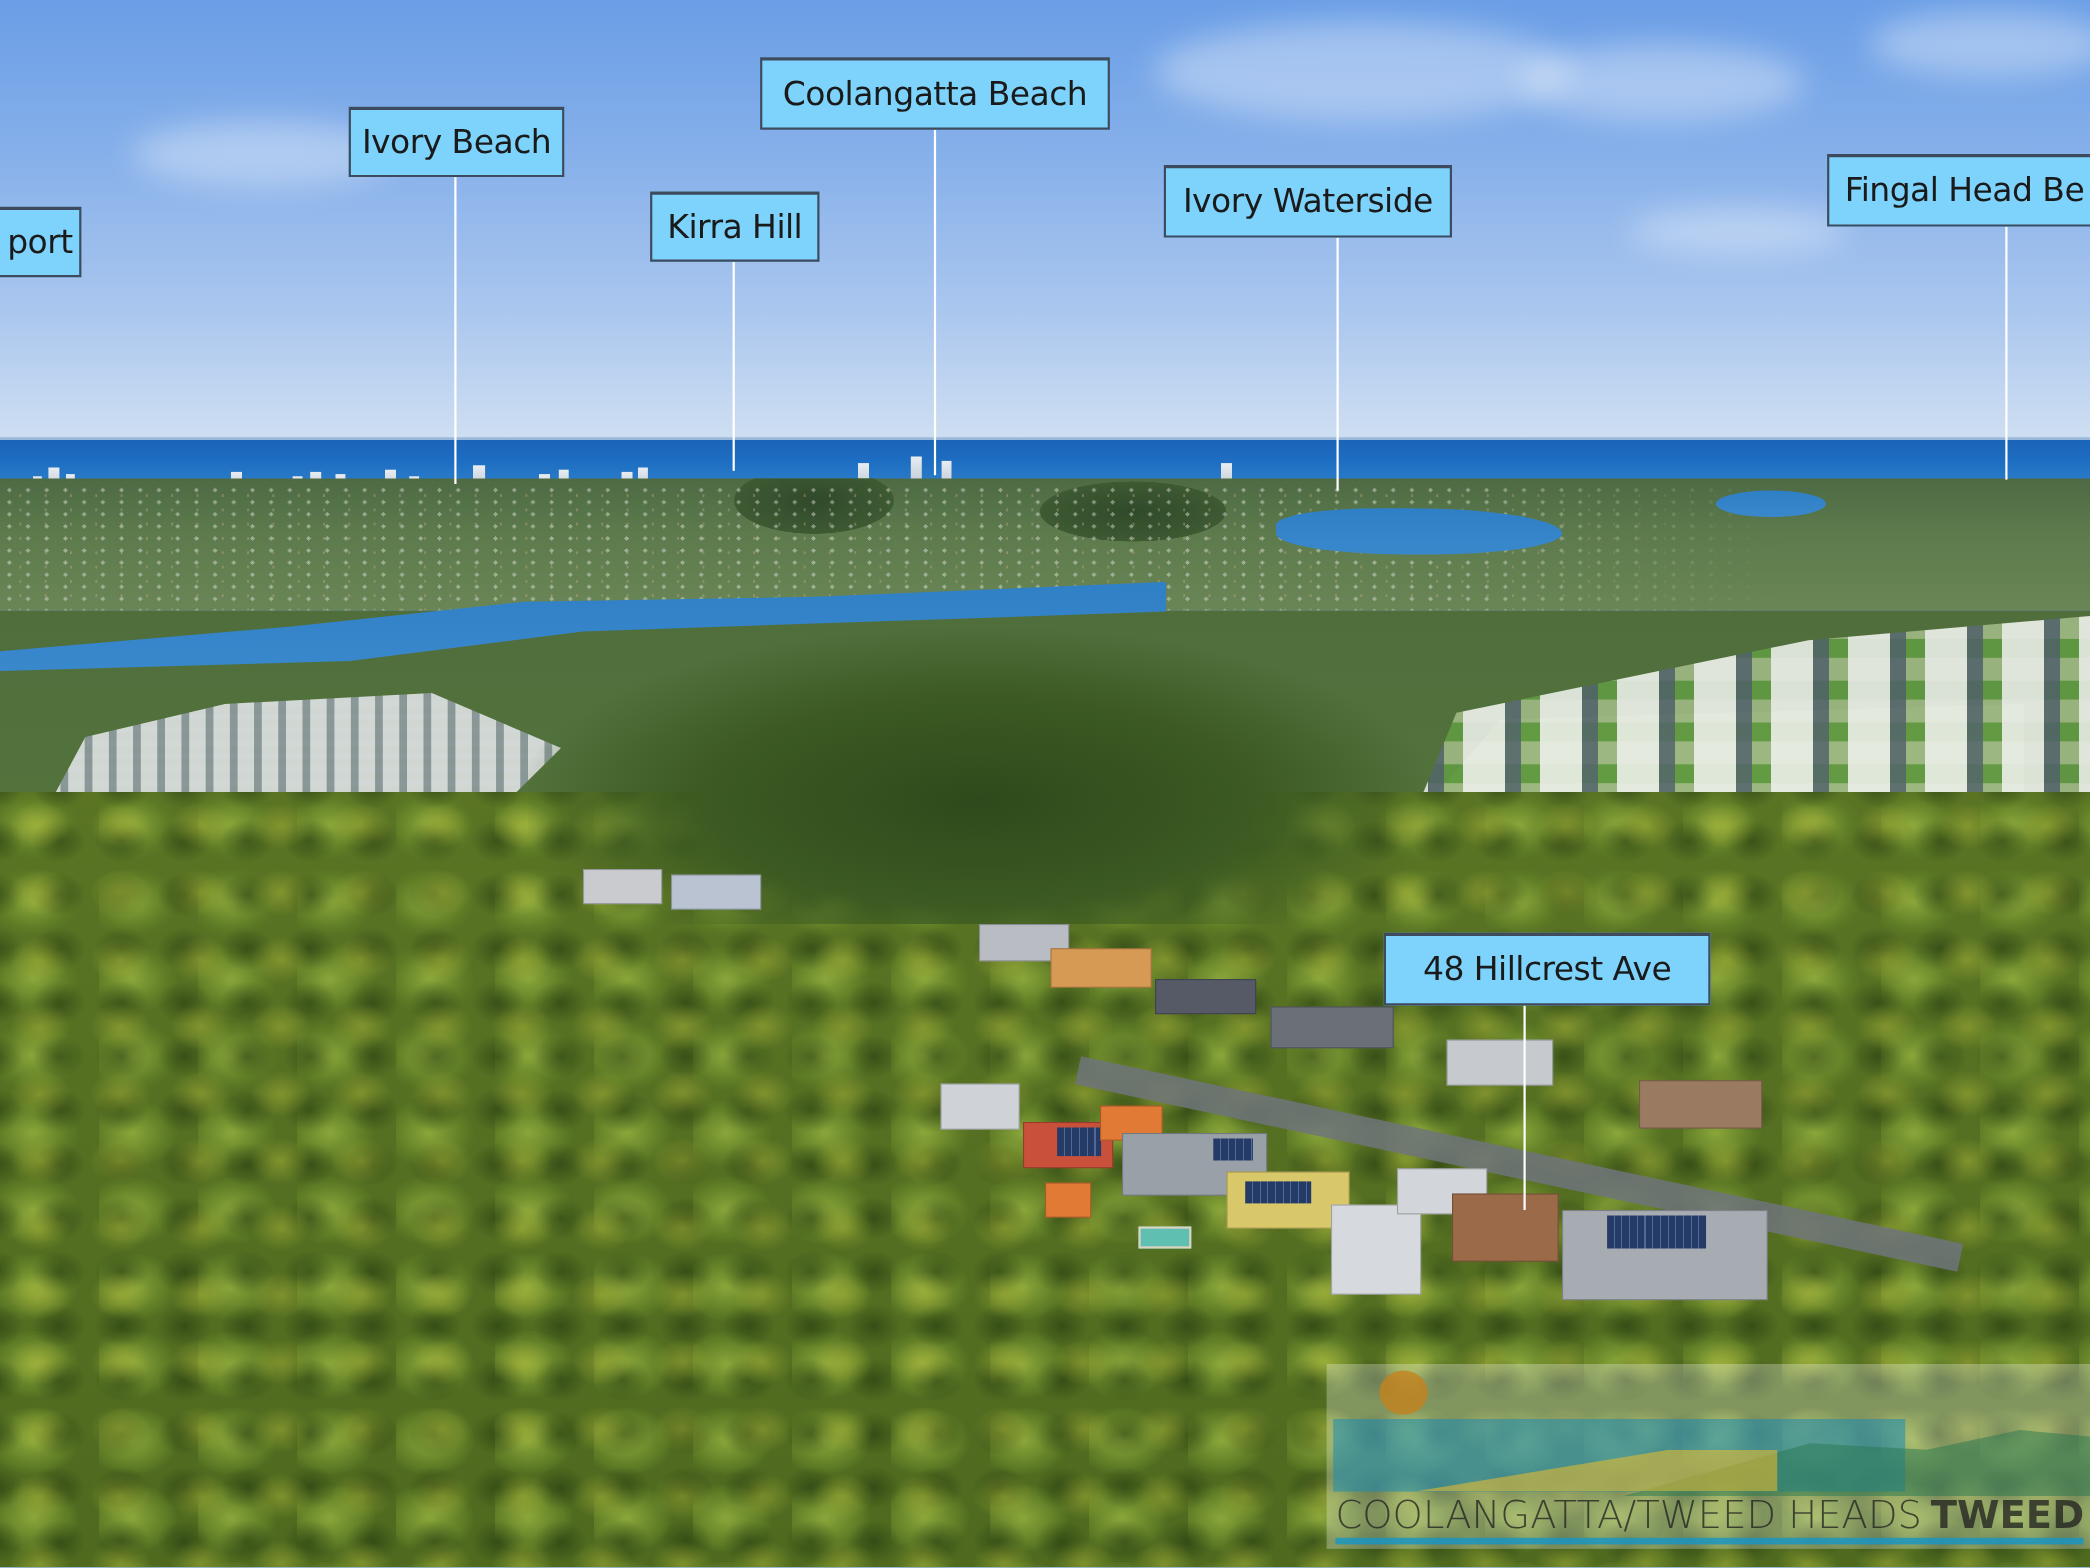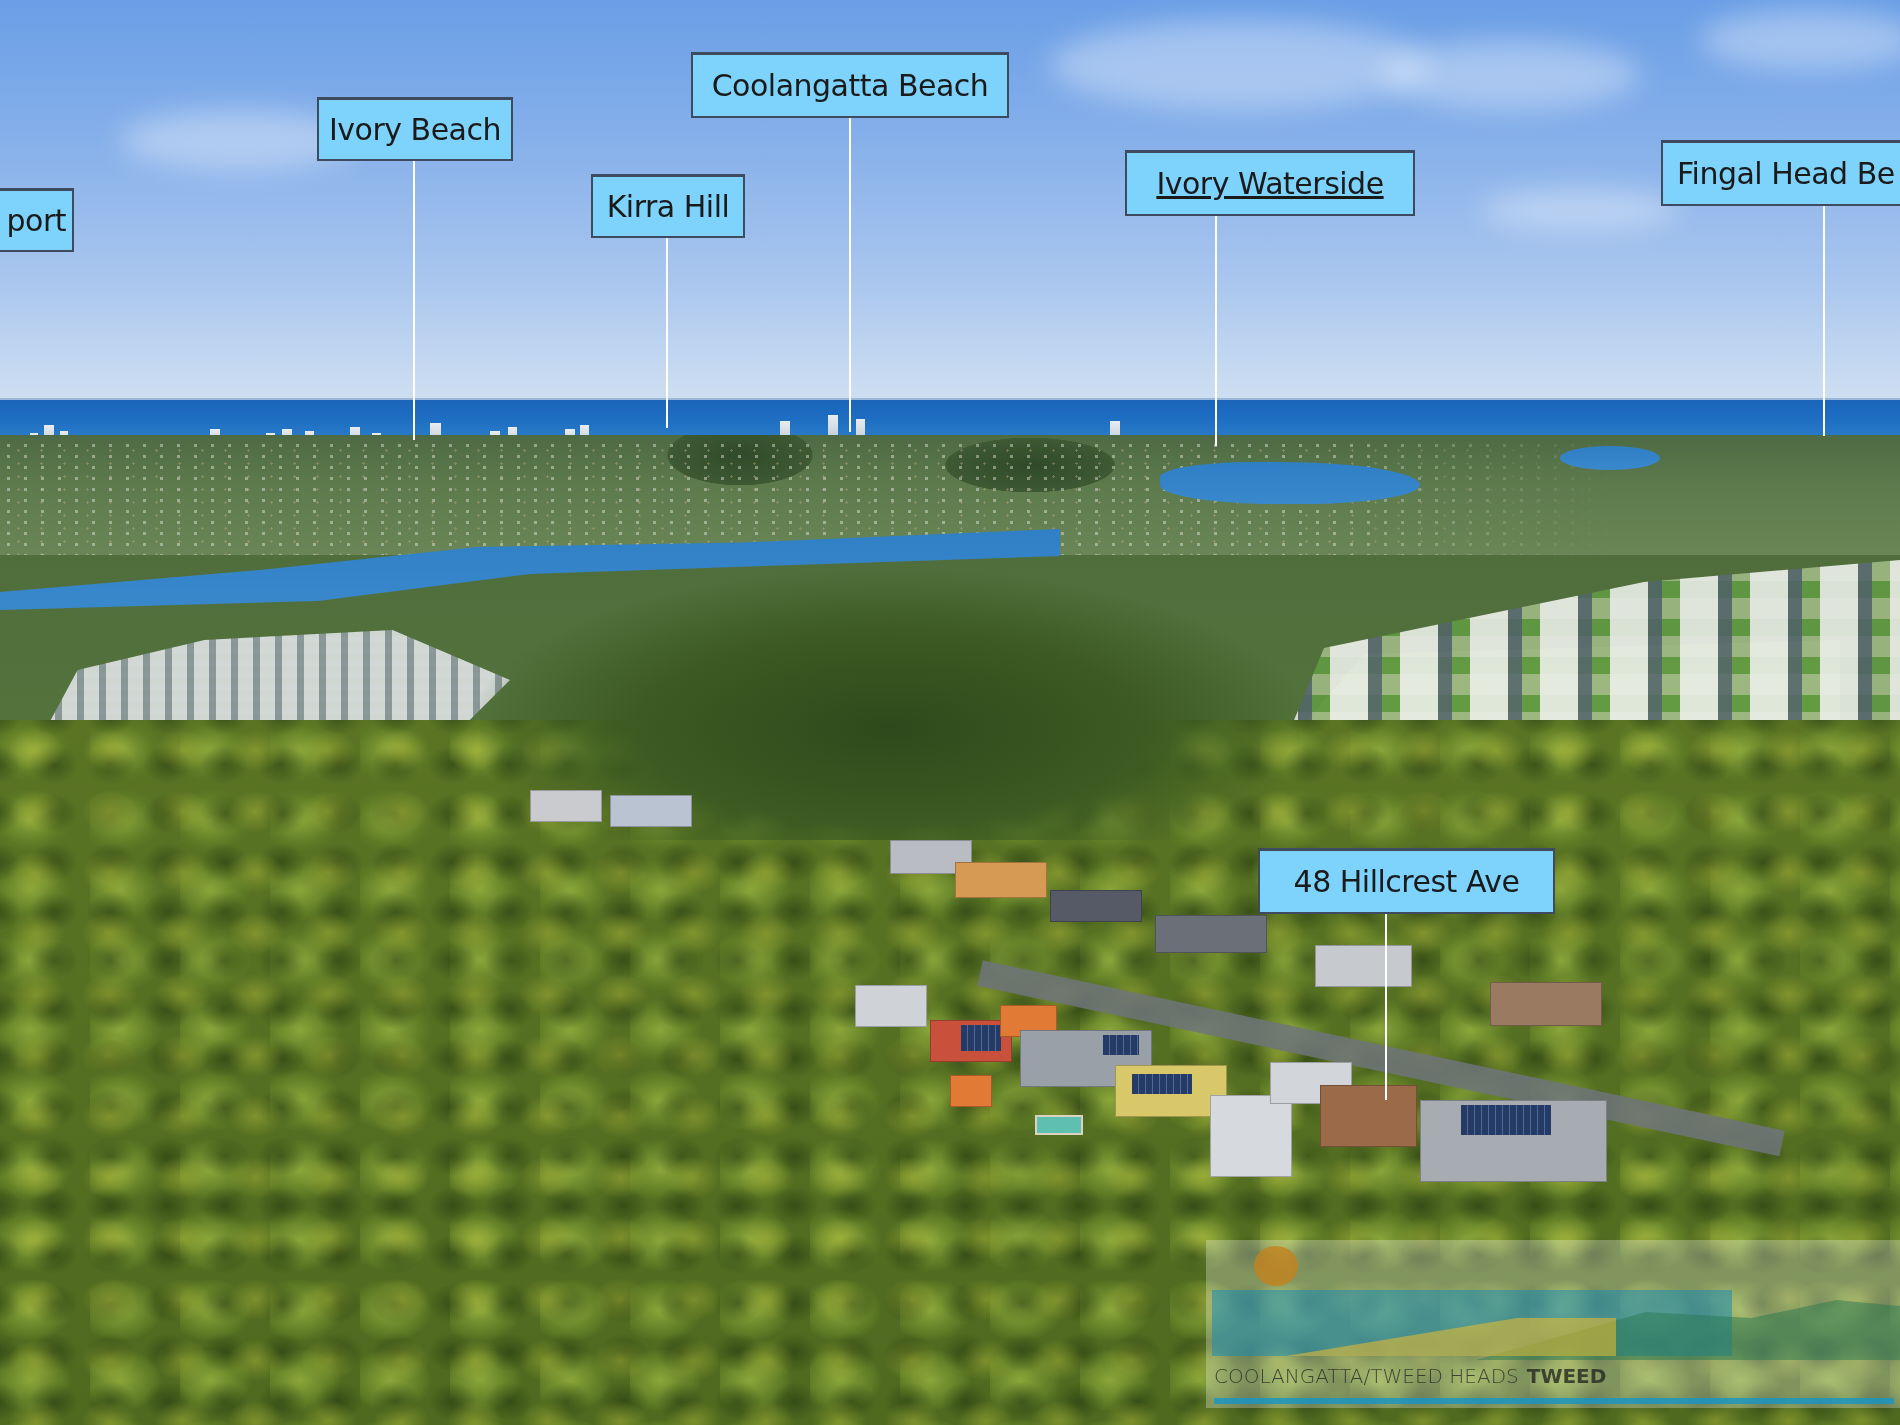--- a/index.html
+++ b/index.html
@@ -132,22 +132,22 @@
       overflow: hidden;
     }
     .logo-sun { position: absolute; left: 48px; top: 6px; width: 44px; height: 40px; border-radius: 50%; background: rgba(196,130,30,0.8); }
     .logo-sea { position: absolute; left: 6px; top: 50px; width: 520px; height: 66px; background: rgba(25,140,180,0.55); }
     .logo-hill { position: absolute; left: 270px; top: 60px; width: 424px; height: 60px; background: rgba(40,120,80,0.5);
       clip-path: polygon(0 100%, 40% 20%, 65% 30%, 85% 0, 100% 10%, 100% 100%); }
     .logo-sand { position: absolute; left: 80px; top: 78px; width: 330px; height: 38px; background: rgba(240,190,40,0.55);
       clip-path: polygon(0 100%, 70% 0, 100% 0, 100% 100%); }
     .logo-text {
       position: absolute; left: 8px; top: 118px; width: 680px; height: 36px;
-      font-family: "DejaVu Sans", sans-serif; font-size: 20px; color: rgba(30,30,30,0.75);
-      letter-spacing: 0px; white-space: nowrap; display: flex; align-items: center;
+      font-family: "DejaVu Sans", sans-serif; font-size: 35px; color: rgba(30,30,30,0.75);
+      letter-spacing: 0px; white-space: nowrap; display: flex; align-items: flex-start;
     }
     .logo-text .light { font-weight: 300; }
     .logo-text .bold { font-weight: 700; margin-left: 8px; }
     .logo-bar { position: absolute; left: 8px; top: 158px; width: 680px; height: 6px; background: rgba(20,150,200,0.8); }
   </style>
 </head>
 <body>
 
 <div class="scene">
   <div class="sky">
@@ -235,21 +235,21 @@
   <div class="pin-line" style="left:666px;top:238px;height:190px;"></div>
   <div class="pin-line" style="left:849px;top:118px;height:314px;"></div>
   <div class="pin-line" style="left:1215px;top:216px;height:230px;"></div>
   <div class="pin-line" style="left:1823px;top:206px;height:230px;"></div>
   <div class="pin-line" style="left:1385px;top:914px;height:186px;"></div>
 
   <div class="label" style="left:-10px;top:188px;width:84px;height:64px;justify-content:flex-end;padding-right:6px;">port</div>
   <div class="label" style="left:317px;top:97px;width:196px;height:64px;">Ivory Beach</div>
   <div class="label" style="left:591px;top:174px;width:154px;height:64px;">Kirra Hill</div>
   <div class="label" style="left:691px;top:52px;width:318px;height:66px;">Coolangatta Beach</div>
-  <div class="label" style="left:1125px;top:150px;width:290px;height:66px;text-decoration:underline;">Ivory Waterside</div>
+  <div class="label" style="left:1058px;top:150px;width:262px;height:66px;">Ivory Waterside</div>
   <div class="label" style="left:1661px;top:140px;width:260px;height:66px;justify-content:flex-start;padding-left:14px;">Fingal Head Be</div>
   <div class="label" style="left:1258px;top:848px;width:297px;height:66px;">48 Hillcrest Ave</div>
 
   <div class="logo">
     <div class="logo-sun"></div>
     <div class="logo-sea"></div>
     <div class="logo-hill"></div>
     <div class="logo-sand"></div>
     <div class="logo-text">
       <span class="light">COOLANGATTA/TWEED HEADS</span>

